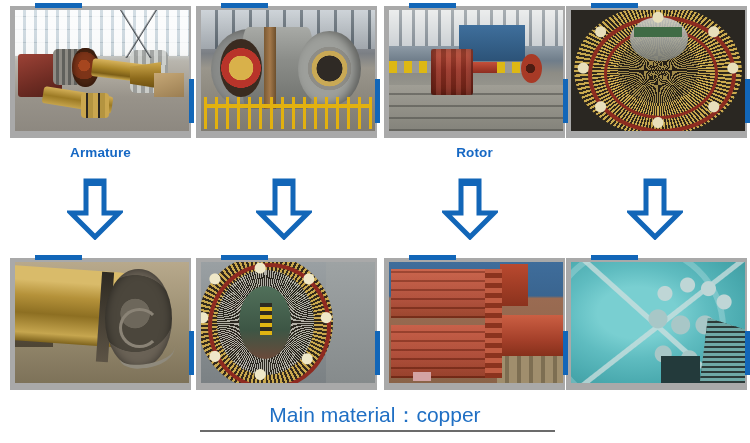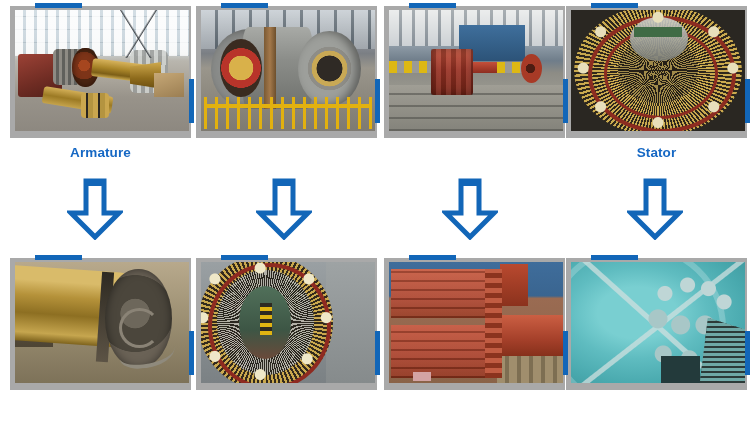--- a/index.html
+++ b/index.html
@@ -538,21 +538,21 @@
         <div class="s-hole"></div>
         <div class="s-green"></div>
         <div class="s-wedges"></div>
       </div>
     </div>
     <div class="tab-top"></div>
     <div class="tab-right"></div>
   </div>
 
   <div class="caption" style="left:10px; top:145px; width:181px;">Armature</div>
-  <div class="caption" style="left:566px; top:145px; width:181px;">Stator</div>
+  <div class="caption" style="left:384px; top:145px; width:181px;">Rotor</div>
 
   <div class="arrow" style="left:67px; top:178px;">
     <svg viewBox="0 0 56 62" width="56" height="62" aria-hidden="true">
       <polygon points="19,3 37,3 37,35 52,35 28,59 4,35 19,35" fill="#ffffff" stroke="#1266b8" stroke-width="5" stroke-linejoin="miter"></polygon>
       <rect x="17" y="1" width="22" height="7" fill="#1266b8"></rect>
     </svg>
   </div>
   <div class="arrow" style="left:256px; top:178px;">
     <svg viewBox="0 0 56 62" width="56" height="62" aria-hidden="true">
       <polygon points="19,3 37,3 37,35 52,35 28,59 4,35 19,35" fill="#ffffff" stroke="#1266b8" stroke-width="5" stroke-linejoin="miter"></polygon>
@@ -630,14 +630,18 @@
         <div class="t-rods"></div>
         <div class="t-bolts"></div>
         <div class="t-dark"></div>
         <div class="t-mesh"></div>
       </div>
     </div>
     <div class="tab-top"></div>
     <div class="tab-right"></div>
   </div>
 
+  <div id="footer">
+    <span class="ftext">Main material：copper</span>
+    <div class="rule"></div>
+  </div>
 
 </div>
 
 </body></html>

